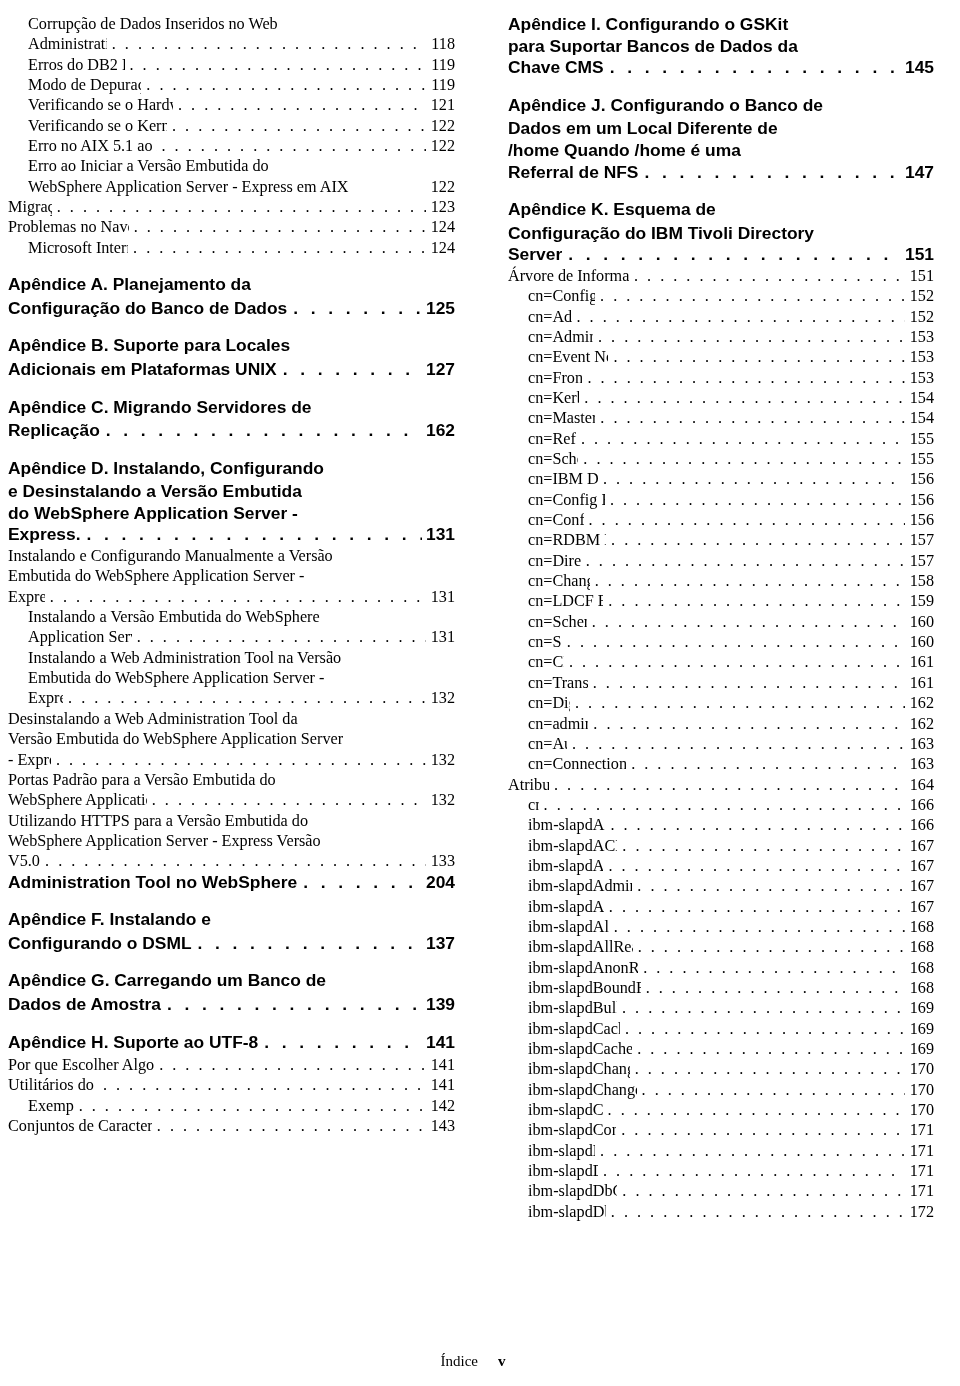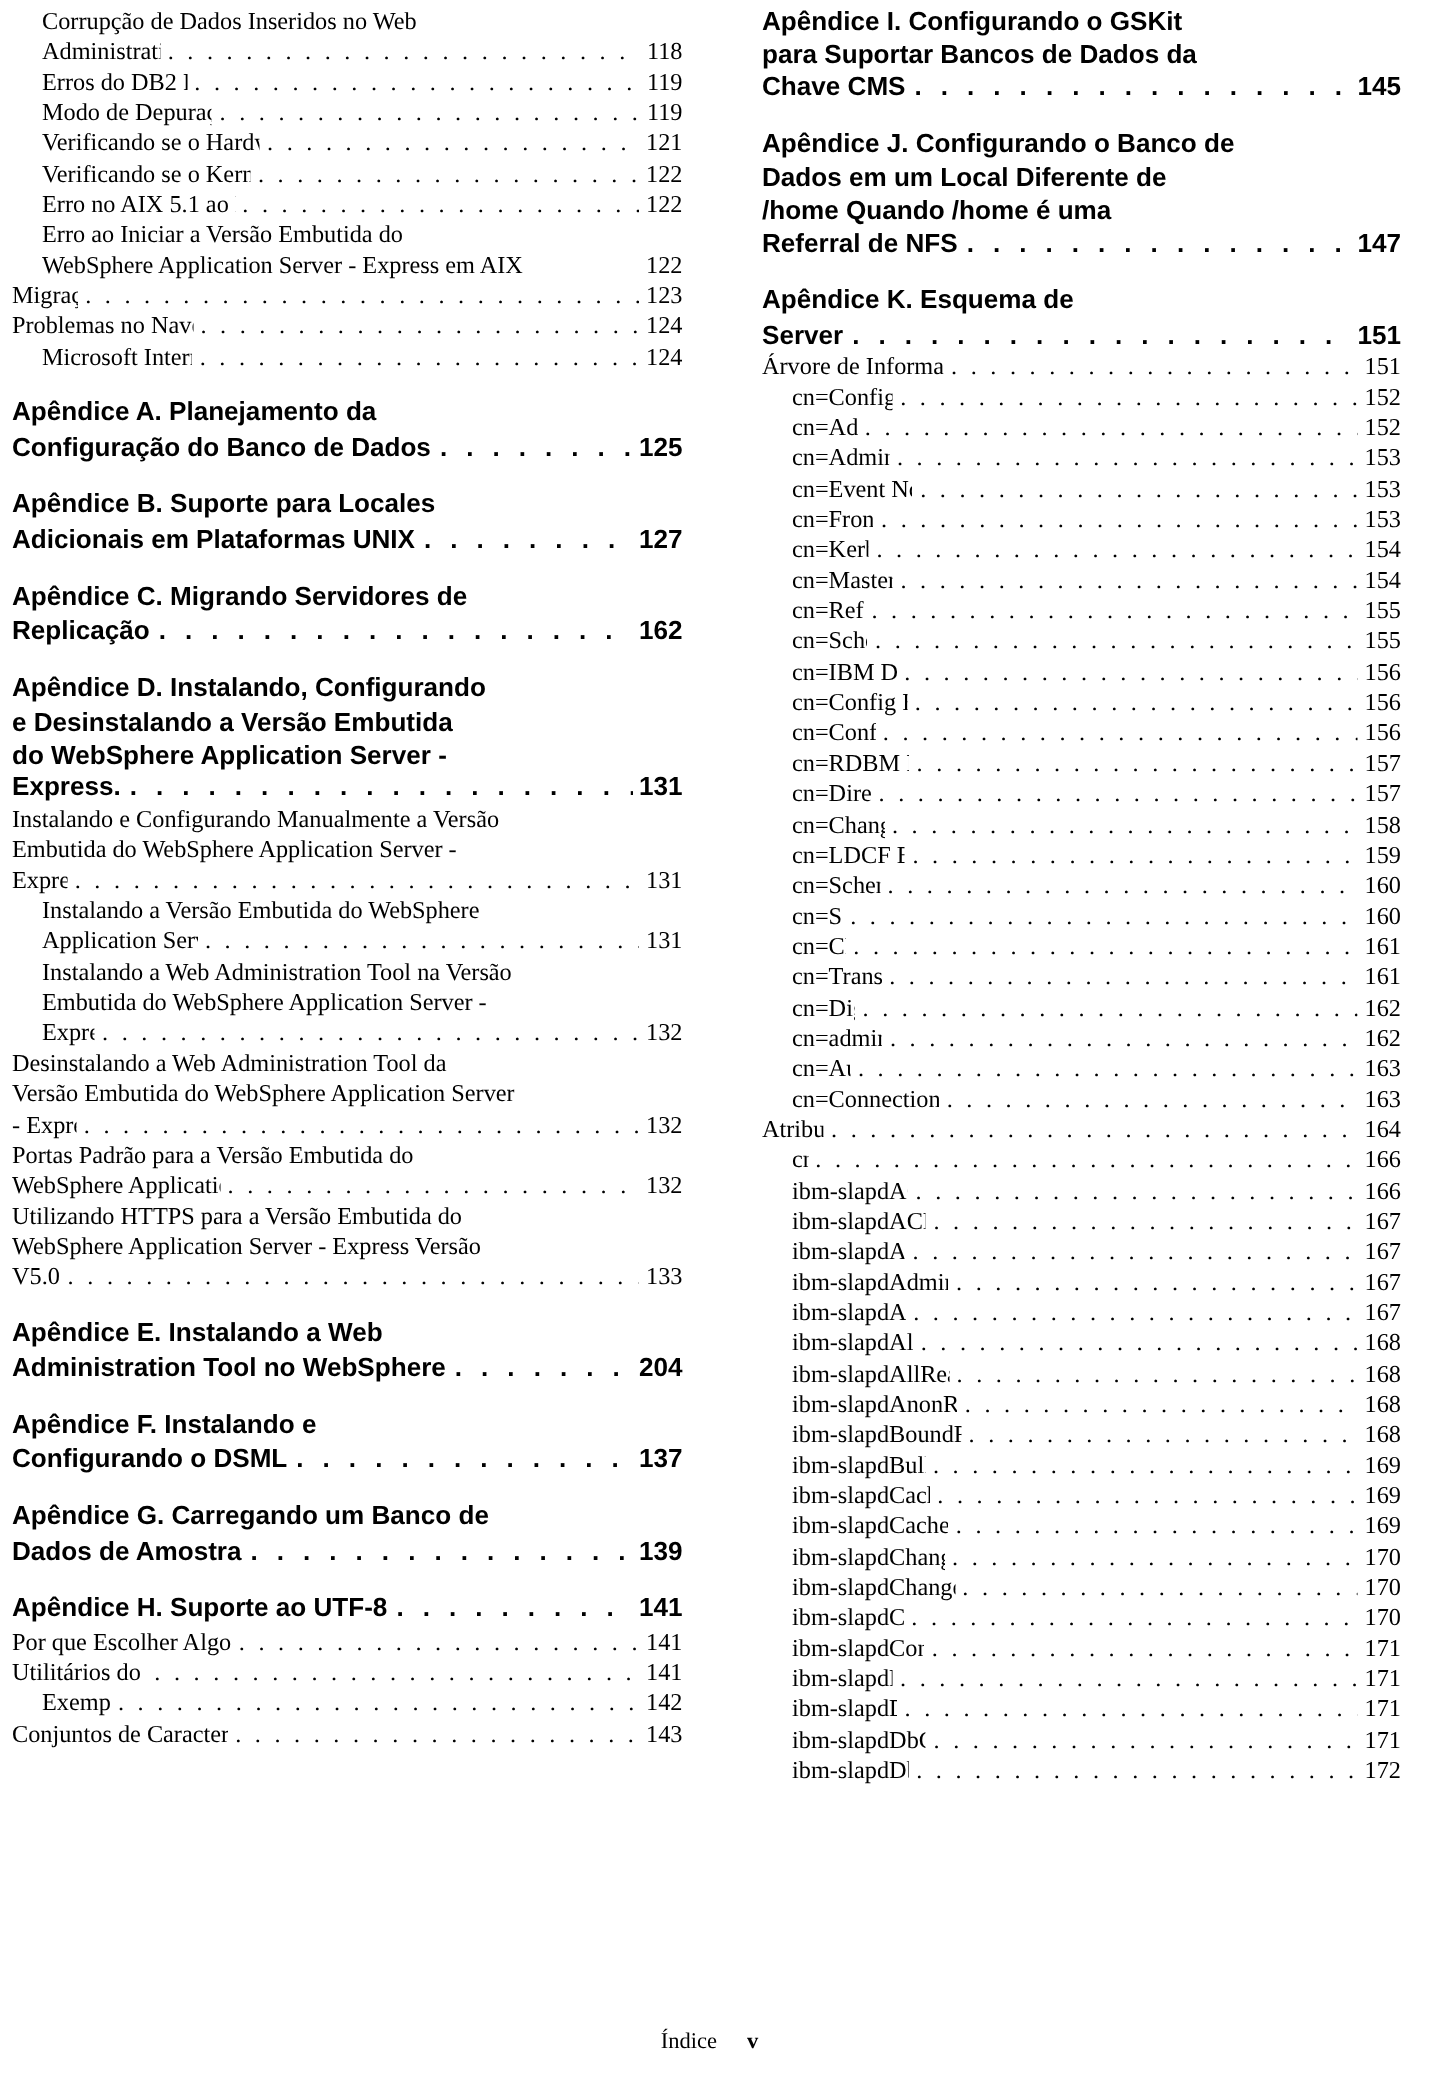--- a/index.html
+++ b/index.html
@@ -13,20 +13,21 @@
   .page {
     position: relative;
     width: 960px; height: 1386px;
     padding: 0;
     overflow: hidden;
   }
   .cols {
     display: flex;
     width: 960px;
     padding-top: 4px;
+    margin-top: 10px;
   }
   .col {
     width: 480px;
     padding-left: 8px;
     padding-right: 25px;
   }
   .col.right { padding-left: 28px; padding-right: 26px; }
 
   
   .entry {
@@ -284,25 +285,20 @@
         </div>
         <div class="entry lvl0 cont">
           <span class="txt">WebSphere Application Server - Express Versão</span>
           <span class="pg"></span>
         </div>
         <div class="entry lvl0">
           <span class="txt">V5.0.2</span>
           <span class="leader">. . . . . . . . . . . . . . . . . . . . . . . . . . . . . . . . . . . . . . . . </span>
           <span class="pg">133</span>
         </div>
-        <div class="head cont head-block">
-          <span class="txt">Apêndice E. Instalando a Web</span>
-          <span class="leader" style="letter-spacing: 0px;"></span>
-          <span class="pg"></span>
-        </div>
         <div class="head">
           <span class="txt">Administration Tool no WebSphere</span>
           <span class="leader">. . . . . . . . . . . . . . . . . . . . . . . . . . . . . . . . . . . . . . . . </span>
           <span class="pg">204</span>
         </div>
         <div class="head cont head-block">
           <span class="txt">Apêndice F. Instalando e</span>
           <span class="leader" style="letter-spacing: 0px;"></span>
           <span class="pg"></span>
         </div>
@@ -378,20 +374,25 @@
           <span class="leader" style="letter-spacing: 0px;"></span>
           <span class="pg"></span>
         </div>
         <div class="head">
           <span class="txt">Referral de NFS</span>
           <span class="leader">. . . . . . . . . . . . . . . . . . . . . . . . . . . . . . . . . . . . . . . . </span>
           <span class="pg">147</span>
         </div>
         <div class="head cont head-block">
           <span class="txt">Apêndice K. Esquema de</span>
+          <span class="leader" style="letter-spacing: 0px;"></span>
+          <span class="pg"></span>
+        </div>
+        <div class="head cont">
+          <span class="txt">Configuração do IBM Tivoli Directory</span>
           <span class="leader" style="letter-spacing: 0px;"></span>
           <span class="pg"></span>
         </div>
         <div class="head">
           <span class="txt">Server</span>
           <span class="leader">. . . . . . . . . . . . . . . . . . . . . . . . . . . . . . . . . . . . . . . . </span>
           <span class="pg">151</span>
         </div>
         <div class="entry lvl0">
           <span class="txt">Árvore de Informações do Diretório</span>

